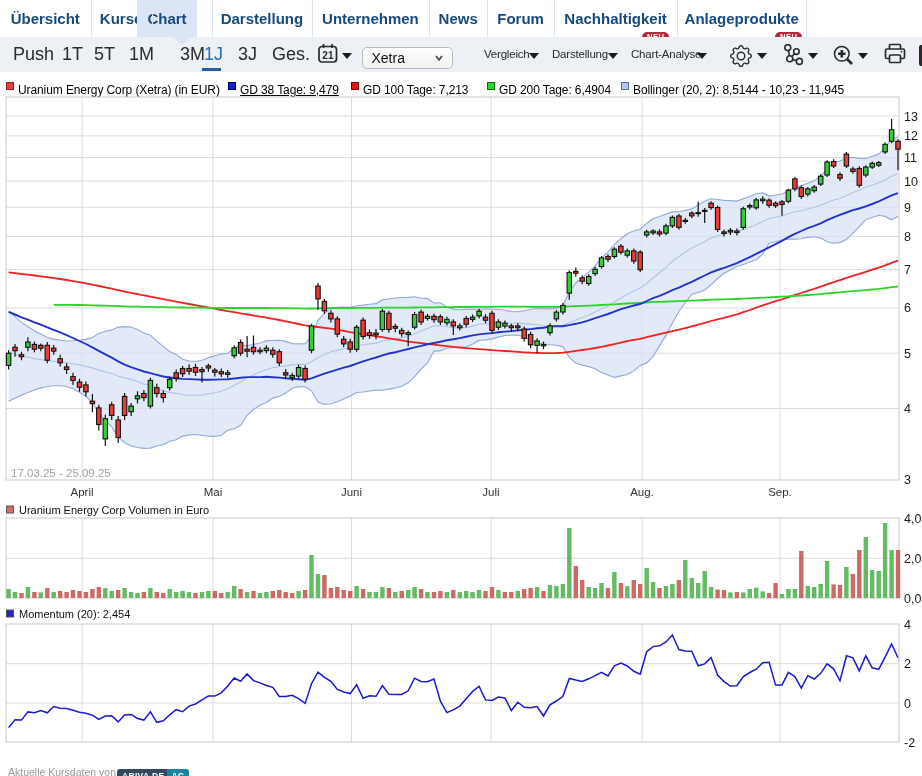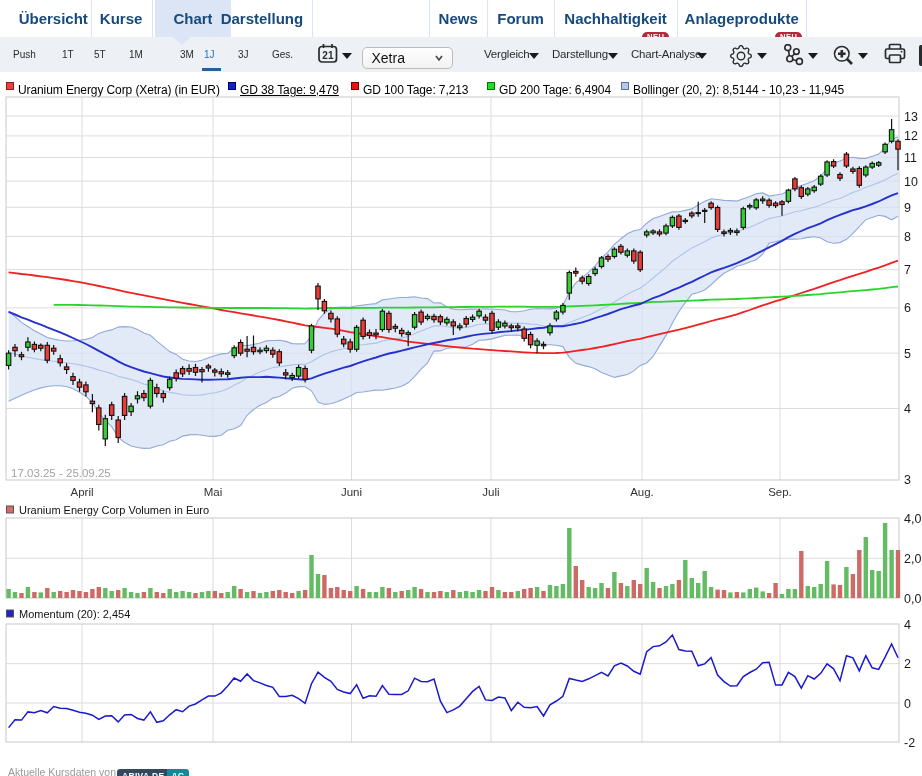--- a/index.html
+++ b/index.html
@@ -9,45 +9,46 @@
   font-size:15px; font-weight:bold; color:#174a7c; }
 .tab.active { background:#dbe5f6; }
 .tabsep { position:absolute; top:0; width:1px; height:37px; background:#d9e4f5; }
 .notch { position:absolute; left:173px; top:37px; z-index:3; width:0; height:0;
   border-left:9px solid transparent; border-right:9px solid transparent;
   border-top:8px solid #dbe5f6; }
 .neu { position:absolute; top:0; height:10px; line-height:10px; padding:0 5px;
   background:#b12b3c; color:#fff; font-size:7.5px; font-weight:bold;
   border-radius:5px; letter-spacing:0.5px;margin-top:32px; }
 .toolbar { position:absolute; left:0; top:37px; width:922px; height:35px; background:#edf1f5; }
-.titem { position:absolute; top:0; height:35px; line-height:35px; font-size:10px; color:#2b2b2b; }
+.titem { position:absolute; top:0; height:35px; line-height:35px; font-size:18px; color:#2b2b2b; }
 .titem.act { color:#2a6db8; }
 .underline { position:absolute; left:202px; top:31px; width:19px; height:3px; background:#2a5f9e; }
 .tri { position:absolute; top:15.5px; width:0; height:0; border-left:5px solid transparent;
   border-right:5px solid transparent; border-top:6px solid #1a1a1a; }
 .select { position:absolute; left:361.5px; top:10px; width:91px; height:22px; background:linear-gradient(#ffffff,#f1f1f1);
   border:1px solid #bbb; border-radius:5px; font-size:14px; color:#111; line-height:20px; padding-left:9px; }
 .select .chev { position:absolute; right:9px; top:6px; width:8px; height:8px; }
 .legend { position:absolute; left:0; top:72px; width:922px; height:24px; background:#fff; }
 .lsq { position:absolute; top:10px; width:8px; height:8px; border:1px solid #333; }
 .ltx { position:absolute; top:11px; font-size:12px; color:#000; height:14px; line-height:14px; letter-spacing:-0.1px; }
 .chartsvg { position:absolute; left:0; top:96px; }
 .footer { position:absolute; left:8px; top:766px; font-size:10.5px; color:#999; }
 .badge { position:absolute; left:117px; top:769px; height:16px; font-size:8.5px; font-weight:bold;
   color:#fff; border-radius:3px; overflow:hidden; }
 .badge span { display:inline-block; padding:2px 3px 2px 5px; background:#34495e; letter-spacing:0.3px; float:left;}
 .badge b { display:inline-block; padding:2px 4px 2px 4px; background:#17879c; letter-spacing:0.3px; float:left;}
 svg text { font-family:"Liberation Sans", sans-serif; }
 </style></head>
 <body>
 <div class="nav">
-    <div class="tab" style="left:8px;width:90.5px;">Übersicht</div>
+    <div class="tab" style="left:0px;width:90.5px;">Übersicht</div>
 <div class="tab" style="left:90.5px;width:61.2px;">Kurse</div>
-<div class="tab active" style="left:155px;width:76px;">Chart</div>
+<div class="tab active" style="left:137px;width:60px;">Chart</div>
 <div class="tab" style="left:211.9px;width:100.1px;">Darstellung</div>
+<div class="tab" style="left:312px;width:116.9px;">Unternehmen</div>
 <div class="tab" style="left:428.9px;width:58.5px;">News</div>
 <div class="tab" style="left:487.4px;width:66.4px;">Forum</div>
 <div class="tab" style="left:553.8px;width:123.6px;text-align:center;">Nachhaltigkeit</div>
 <div class="tab" style="left:677.4px;width:128.6px;">Anlageprodukte</div>
 <div class="tabsep" style="left:90.5px;"></div>
 <div class="tabsep" style="left:151.7px;"></div>
 <div class="tabsep" style="left:211.9px;"></div>
 <div class="tabsep" style="left:312px;"></div>
 <div class="tabsep" style="left:428.9px;"></div>
 <div class="tabsep" style="left:487.4px;"></div>

